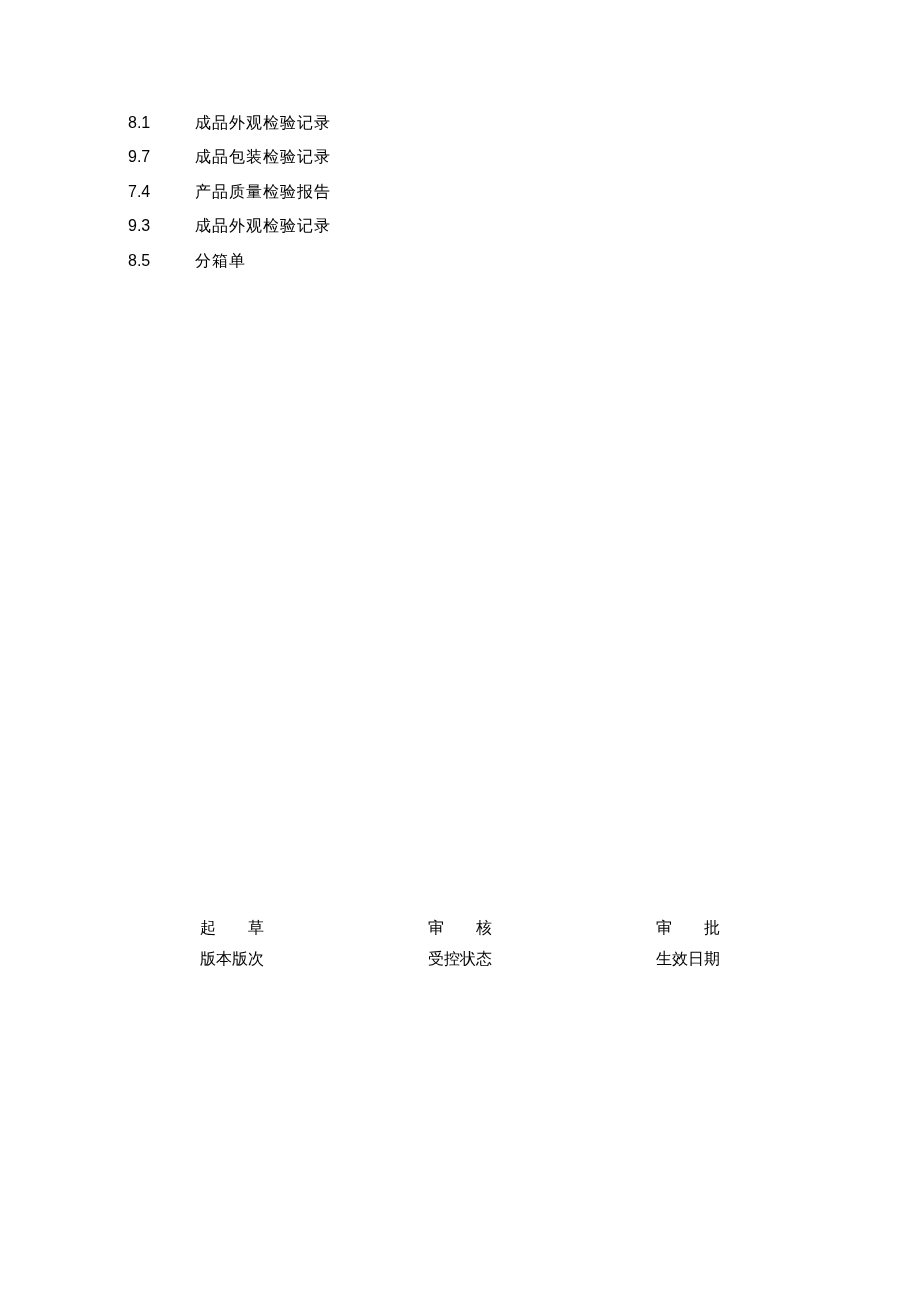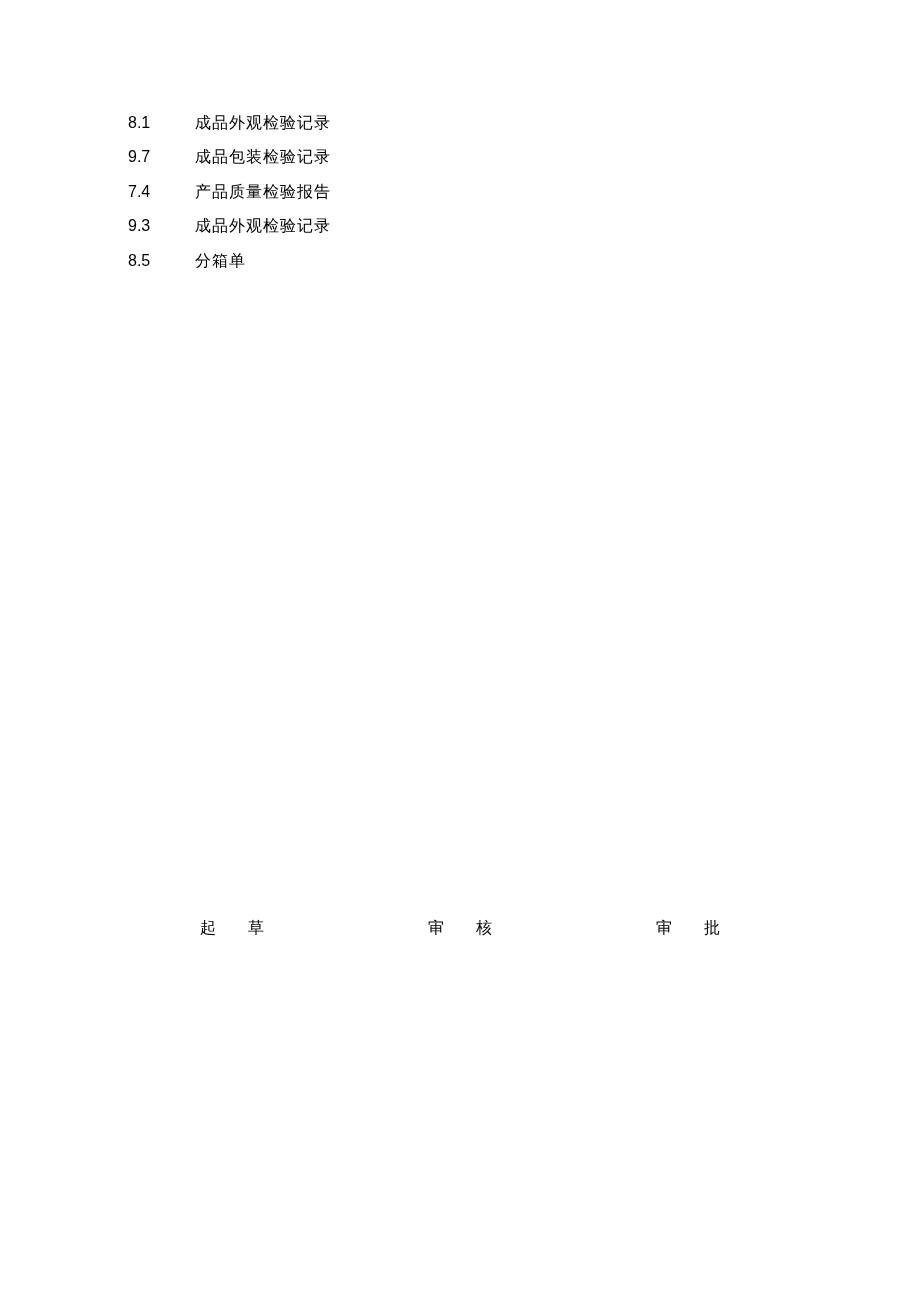--- a/index.html
+++ b/index.html
@@ -77,13 +77,18 @@
     <span class="item-text">分箱单</span>
   </div>
 </div>
 
 <div class="footer">
   <div class="footer-row">
     <span class="footer-cell">起　　草</span>
     <span class="footer-cell">审　　核</span>
     <span class="footer-cell">审　　批</span>
   </div>
+  <div class="footer-row">
+    <span class="footer-cell">版本版次</span>
+    <span class="footer-cell">受控状态</span>
+    <span class="footer-cell">生效日期</span>
+  </div>
 </div>
 
 </body></html>

